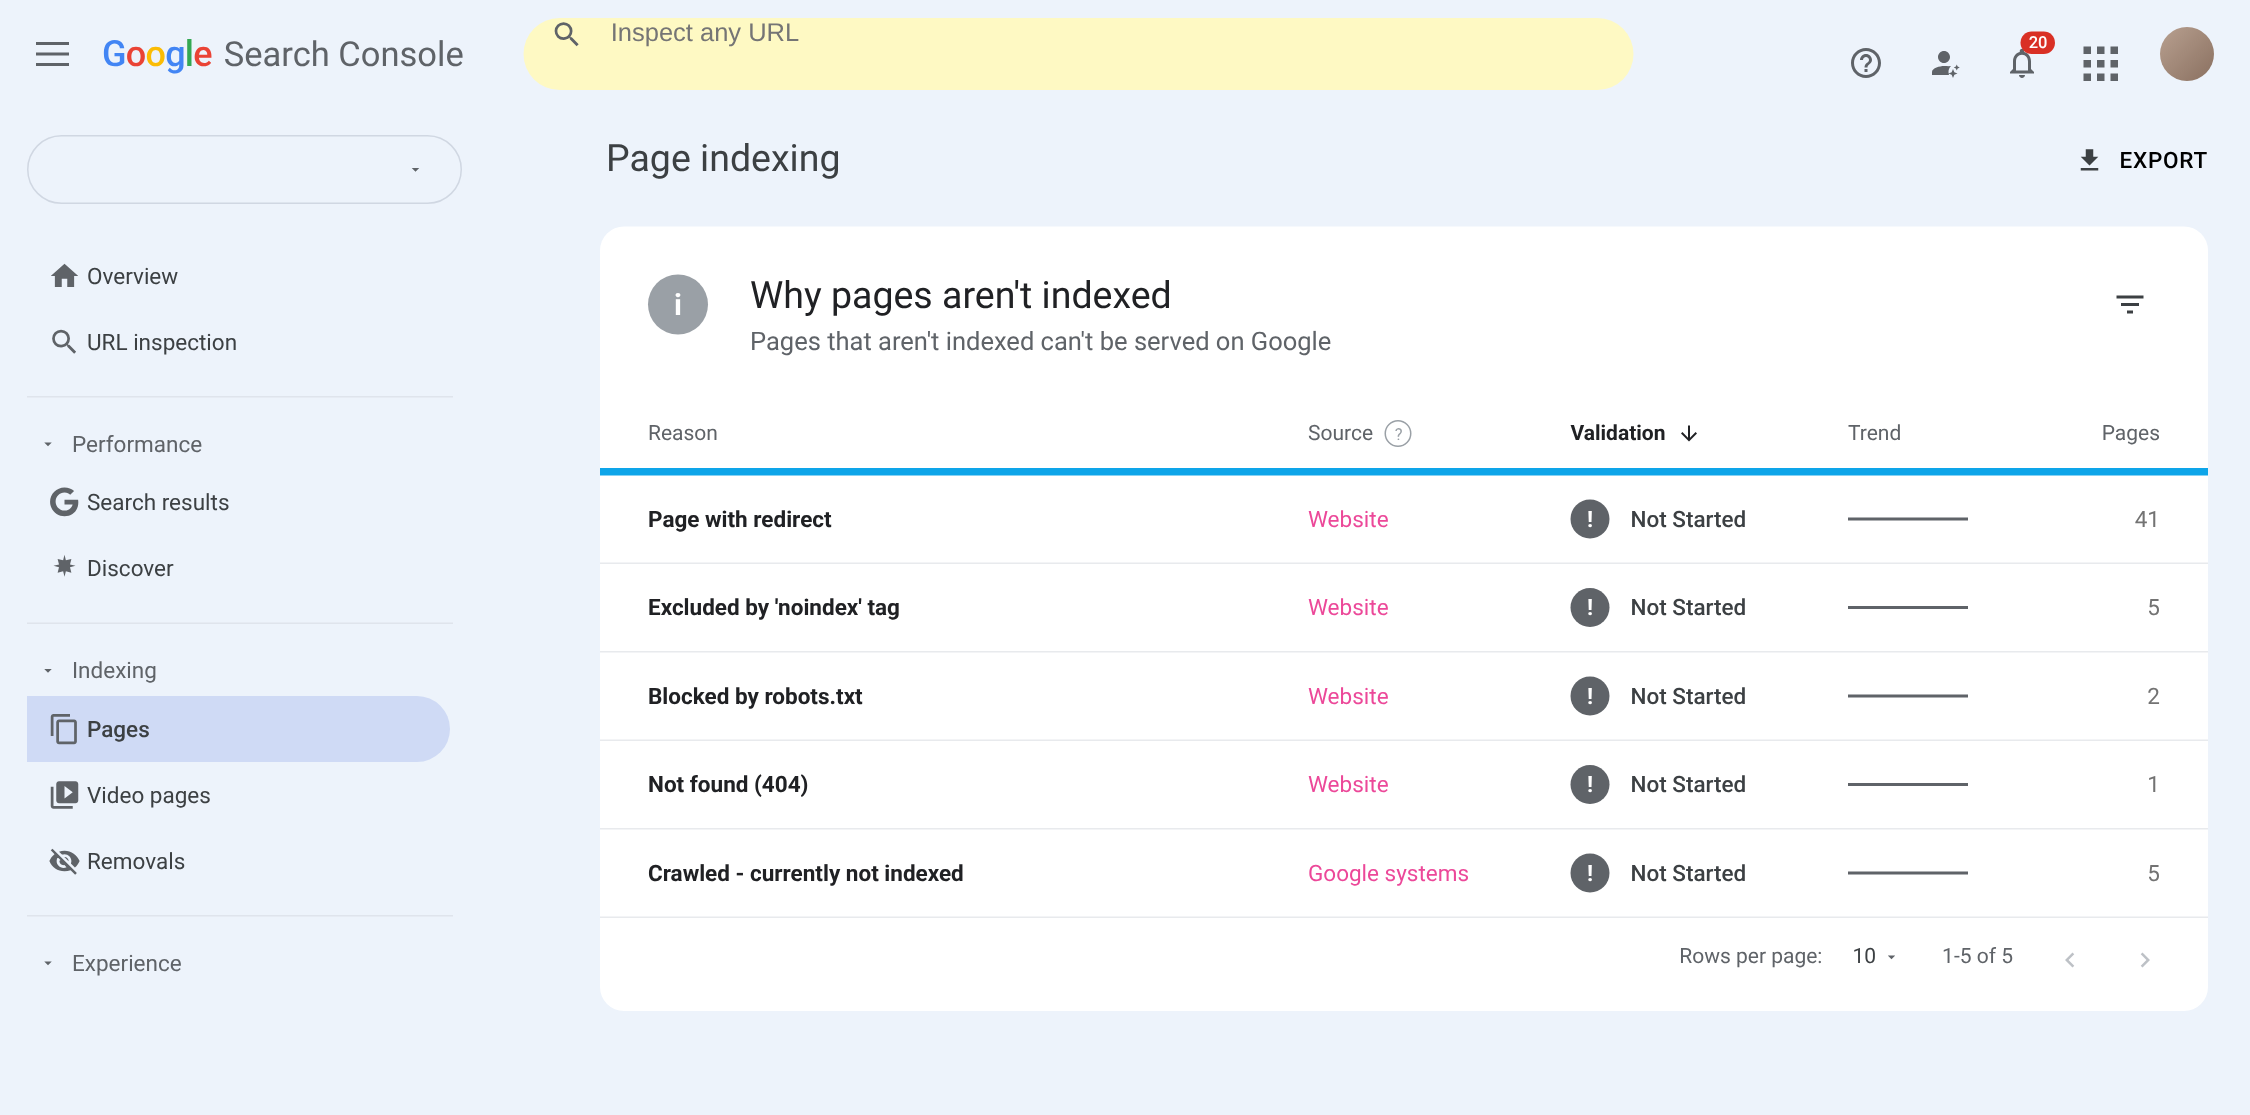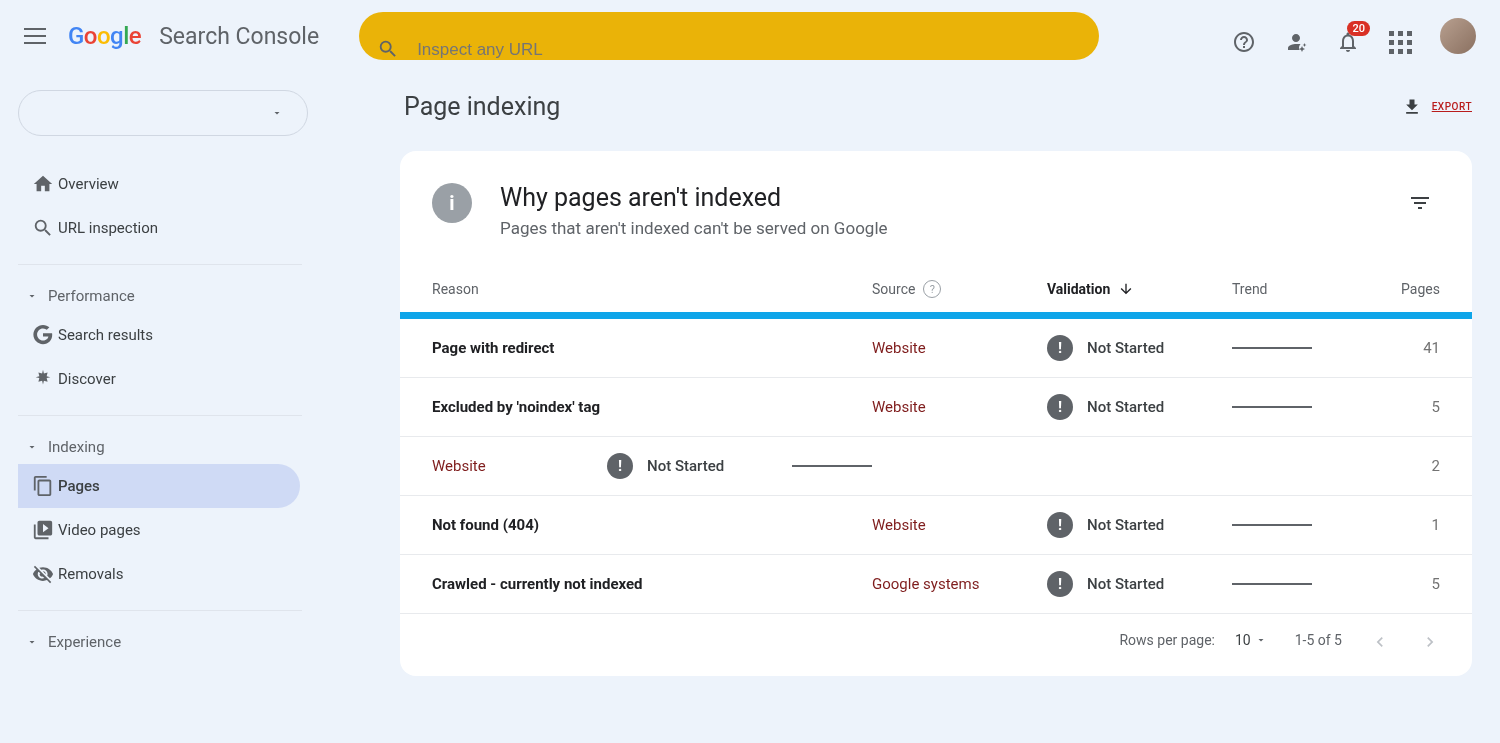--- a/index.html
+++ b/index.html
@@ -2,30 +2,30 @@
 <html><head>
 <meta charset="utf-8">
 <style>
 * { box-sizing: border-box; margin: 0; padding: 0; }
 body { font-family: 'Google Sans', Roboto, Arial, sans-serif; background: #edf3fb; color: #202124; width: 1500px; height: 743px; overflow: hidden; }
 
 
 .header { display: flex; align-items: center; height: 72px; padding: 0 24px; }
 .hamburger { width: 24px; height: 24px; cursor: pointer; display: flex; flex-direction: column; justify-content: center; gap: 5px; margin-right: 20px; }
 .hamburger span { display: block; height: 2px; background: #5f6368; width: 22px; }
-.logo { display: flex; align-items: center; gap: 18px; margin-right: 40px; }
+.logo { display: flex; align-items: center; gap: 8px; margin-right: 40px; }
 .logo-google { font-size: 24px; font-weight: 500; letter-spacing: -0.5px; }
 .logo-google .g1 { color: #4285f4; }
 .logo-google .o1 { color: #ea4335; }
 .logo-google .o2 { color: #fbbc04; }
 .logo-google .g2 { color: #4285f4; }
 .logo-google .l { color: #34a853; }
 .logo-google .e { color: #ea4335; }
 .logo-text { font-size: 23px; color: #5f6368; font-weight: 400; }
-.search-box { flex: 1; max-width: 740px; height: 48px; background: #eab308; border-radius: 24px; display: flex; align-items: flex-end; padding: 0 18px; margin-right: 30px; }
+.search-box { flex: 1; max-width: 740px; height: 48px; background: #fef9c3; border-radius: 24px; display: flex; align-items: flex-start; padding: 0 18px; margin-right: 30px; }
 .search-box svg { fill: #5f6368; margin-right: 18px; }
 .search-box input { border: none; background: transparent; font-size: 17px; color: #5f6368; outline: none; flex: 1; }
 .header-icons { display: flex; align-items: flex-end; gap: 28px; margin-left: auto; }
 .icon-btn { position: relative; cursor: pointer; display: flex; align-items: center; justify-content: center; width: 24px; height: 24px; }
 .icon-btn svg { fill: #5f6368; }
 .badge { position: absolute; top: -9px; right: -10px; background: #d93025; color: #fff; font-size: 11px; font-weight: 500; border-radius: 10px; padding: 1px 5px; min-width: 18px; text-align: center; }
 .apps-grid { display: grid; grid-template-columns: repeat(3, 5px); grid-template-rows: repeat(3, 5px); gap: 4px; }
 .apps-grid span { background: #5f6368; width: 5px; height: 5px; }
 .avatar { width: 36px; height: 36px; border-radius: 50%; background: linear-gradient(135deg,#b8a090,#8a7060); display:flex; align-items:center; justify-content:center; color:#fff; font-size:14px;}
 
@@ -37,43 +37,43 @@
 .nav-item svg { width: 22px; height: 22px; fill: #5f6368; flex-shrink: 0; }
 .nav-item.active { background: #cfdaf5; font-weight: 500; }
 .nav-divider { height: 1px; background: #dfe4ec; margin: 14px 8px 14px 0; }
 .nav-group { display: flex; align-items: center; padding: 8px 0 8px 8px; gap: 10px; font-size: 15px; color: #5f6368; cursor: pointer; }
 .nav-group svg { width: 12px; height: 12px; fill: #5f6368; }
 
 
 .main { position: absolute; left: 400px; top: 72px; right: 28px; bottom: 0; }
 .page-header { display: flex; align-items: center; justify-content: space-between; padding: 20px 0 30px 4px; }
 .page-title { font-size: 25px; font-weight: 400; color: #3c4043; }
-.export-btn { display: flex; align-items: center; gap: 10px; cursor: pointer; font-size: 10px; font-weight: 500; color: #b91c1c; letter-spacing: 0.5px; text-decoration: underline; }
+.export-btn { display: flex; align-items: center; gap: 10px; cursor: pointer; font-size: 15px; font-weight: 500; color: #000000; letter-spacing: 0.5px; }
 .export-btn svg { fill: #3c4043; }
 
 .card { background: #fff; border-radius: 16px; padding: 0; }
 .card-head { display: flex; align-items: flex-start; padding: 32px 32px 28px 32px; gap: 28px; }
 .info-circle { width: 40px; height: 40px; border-radius: 50%; background: #9aa0a6; display: flex; align-items: center; justify-content: center; color: #fff; font-size: 20px; font-weight: 700; flex-shrink: 0; }
 .card-title { font-size: 25px; color: #202124; margin-bottom: 6px; }
 .card-sub { font-size: 17px; color: #5f6368; }
 .filter-icon { margin-left: auto; cursor: pointer; padding: 8px; }
 .filter-icon svg { fill: #3c4043; }
 
 .table { width: 100%; }
-.table-head { display: flex; align-items: center; padding: 14px 32px; font-size: 14px; color: #5f6368; border-bottom: 7px solid #0ea5e9; justify-content: flex-end; }
+.table-head { display: flex; align-items: center; padding: 14px 32px; font-size: 14px; color: #5f6368; border-bottom: 5px solid #0ea5e9; justify-content: flex-end; }
 .table-head .col-reason { flex: 0 0 440px; }
 .table-head .col-source { flex: 0 0 175px; display: flex; align-items: center; gap: 8px; }
 .table-head .col-validation { flex: 0 0 185px; display: flex; align-items: center; gap: 8px; font-weight: 700; color: #202124; }
 .table-head .col-trend { flex: 0 0 160px; }
 .table-head .col-pages { flex: 1; text-align: right; }
 .help-circ { width: 18px; height: 18px; border: 1.5px solid #9aa0a6; border-radius: 50%; display: inline-flex; align-items: center; justify-content: center; font-size: 11px; color: #9aa0a6; }
 
 .table-row { display: flex; align-items: center; padding: 16px 32px; border-bottom: 1px solid #e8eaed; font-size: 15px; cursor: pointer; }
 .table-row .col-reason { flex: 0 0 440px; font-weight: 700; color: #202124; }
-.table-row .col-source { flex: 0 0 175px; color: #7f1d1d; }
+.table-row .col-source { flex: 0 0 175px; color: #ec4899; }
 .table-row .col-validation { flex: 0 0 185px; display: flex; align-items: center; gap: 14px; color: #3c4043; font-weight: 500; }
 .val-icon { width: 26px; height: 26px; border-radius: 50%; background: #5f6368; color: #fff; display: flex; align-items: center; justify-content: center; font-weight: 700; font-size: 15px;}
 .table-row .col-trend { flex: 0 0 160px; }
 .trend-line { width: 80px; height: 2px; background: #5f6368; }
 .table-row .col-pages { flex: 1; text-align: right; color: #737373; }
 
 .table-foot { display: flex; align-items: flex-start; justify-content: flex-end; padding: 18px 32px 24px; gap: 28px; font-size: 14px; color: #5f6368; }
 .rows-sel { display: flex; align-items: center; gap: 20px; }
 .rows-val { display: flex; align-items: center; gap: 4px; color: #3c4043; cursor: pointer; }
 .page-arrows { display: flex; gap: 30px; }
@@ -271,20 +271,21 @@
             <div class="col-validation">
               <span class="val-icon">!</span>
               <span>Not Started</span>
             </div>
             <div class="col-trend">
               <div class="trend-line"></div>
             </div>
             <div class="col-pages">5</div>
           </div>
           <div class="table-row">
+            <div class="col-reason">Blocked by robots.txt</div>
             <div class="col-source">Website</div>
             <div class="col-validation">
               <span class="val-icon">!</span>
               <span>Not Started</span>
             </div>
             <div class="col-trend">
               <div class="trend-line"></div>
             </div>
             <div class="col-pages">2</div>
           </div>

